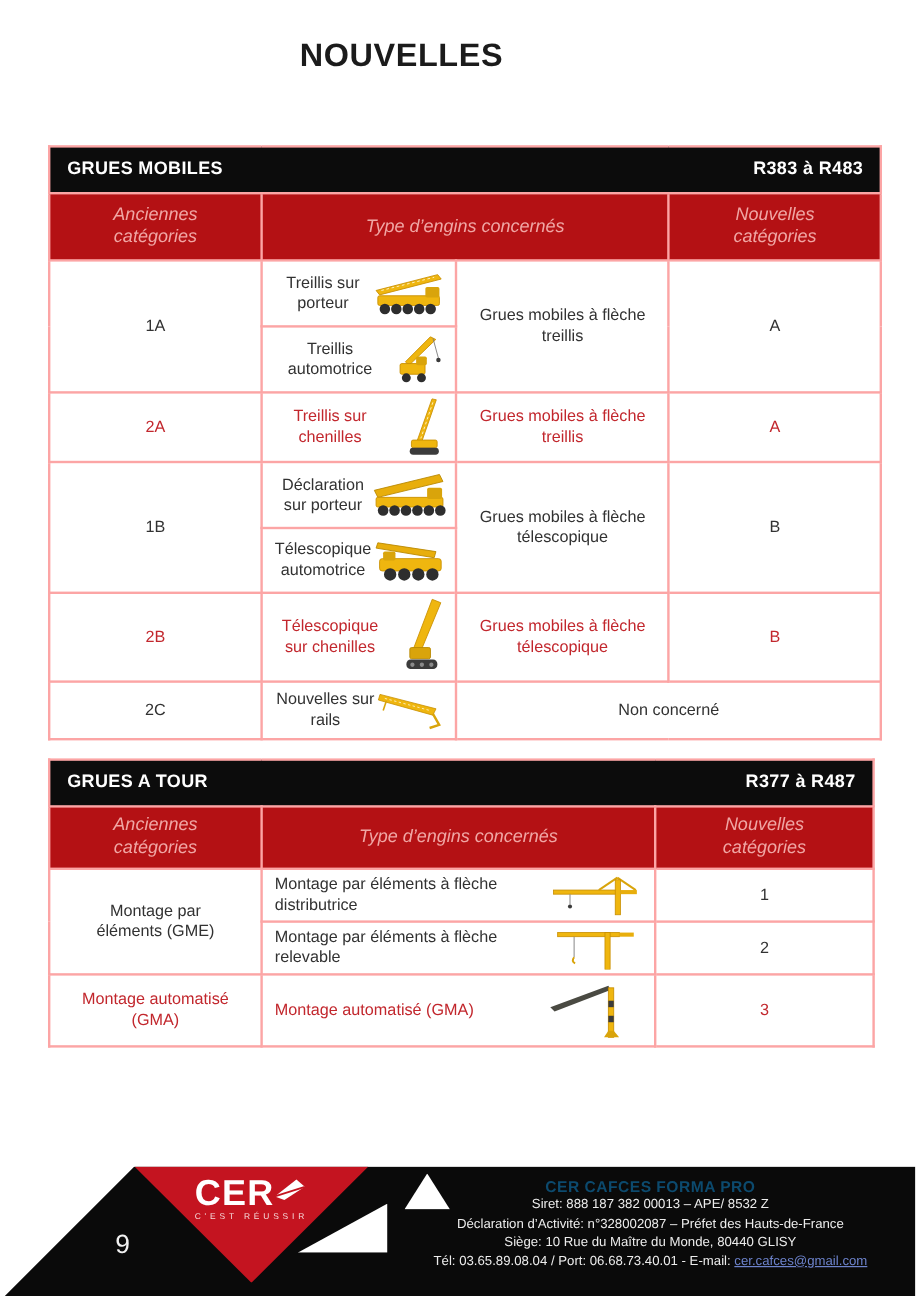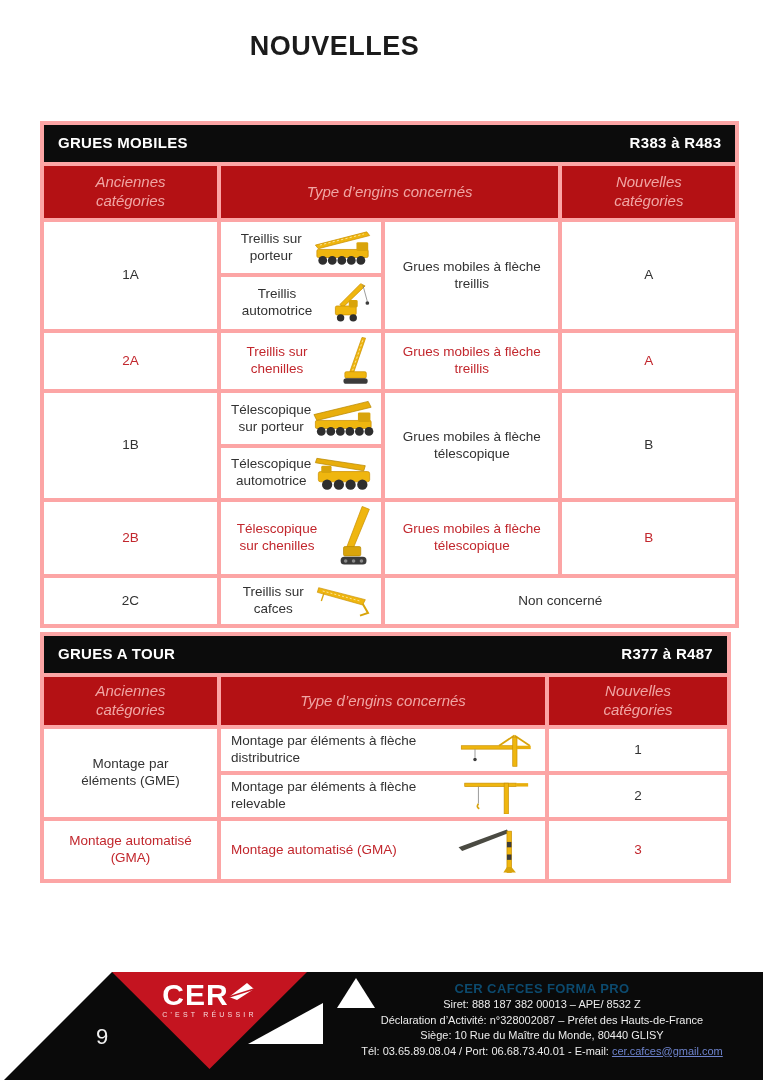--- a/index.html
+++ b/index.html
@@ -11,21 +11,21 @@
   .doc-title{
     position:absolute;top:30px;left:0;width:669px;text-align:center;
     font-weight:800;font-size:27px;line-height:32px;color:#1b1b1b;letter-spacing:.5px;
   }
   
   table.ctable{
     position:absolute;left:40px;border-collapse:collapse;table-layout:fixed;
     background:#fff;
   }
   table.ctable td{
-    border:4px solid #fca5a5;padding:0;vertical-align:middle;
+    border:2px solid #fca5a5;padding:0;vertical-align:middle;
     font-size:13.5px;color:#323232;text-align:center;line-height:1.25;
   }
   td.barcell{background:#0c0c0c;border:2px solid #0c0c0c;}
   .bar{
     height:37px;display:flex;justify-content:space-between;align-items:center;
     padding:0 14px;color:#ffffff;font-weight:bold;font-size:15px;letter-spacing:.3px;
   }
   tr.rhead td{
     background:#b41114;color:#f0a6a4;font-style:italic;font-size:15px;
   }
@@ -153,21 +153,21 @@
       </div>
     </td>
     <td>Grues mobiles à flèche treillis</td>
     <td>A</td>
   </tr>
 
   <tr style="height:55px">
     <td rowspan="2">1B</td>
     <td>
       <div class="typecell">
-        <span class="tlabel">Télescopique sur porteur</span>
+        <span class="tlabel">Déclaration sur porteur</span>
         <svg class="cimg" width="66" height="42" viewBox="0 0 90 56">
           <polygon points="4,22 78,4 82,12 8,30" fill="#e8ae0c" stroke="#b88800" stroke-width="1"></polygon>
           <rect x="6" y="30" width="76" height="11" rx="2" fill="#efb60f" stroke="#c98f00" stroke-width="1"></rect>
           <rect x="64" y="19" width="17" height="13" rx="2" fill="#d9a40b"></rect>
           <circle cx="14" cy="45" r="6" fill="#2e2e2e"></circle>
               <circle cx="27" cy="45" r="6" fill="#2e2e2e"></circle>
           <circle cx="40" cy="45" r="6" fill="#2e2e2e"></circle>
               <circle cx="53" cy="45" r="6" fill="#2e2e2e"></circle>
           <circle cx="66" cy="45" r="6" fill="#2e2e2e"></circle>
               <circle cx="79" cy="45" r="6" fill="#2e2e2e"></circle>
@@ -210,21 +210,21 @@
       </div>
     </td>
     <td>Grues mobiles à flèche télescopique</td>
     <td>B</td>
   </tr>
 
   <tr style="height:46px">
     <td>2C</td>
     <td>
       <div class="typecell">
-        <span class="tlabel">Treillis sur cafces</span>
+        <span class="tlabel">Nouvelles sur rails</span>
         <svg class="cimg" width="62" height="40" viewBox="0 0 90 60">
           <polygon points="4,10 74,28 70,36 2,17" fill="#efb60f" stroke="#c98f00" stroke-width="1"></polygon>
           <path d="M10 15 L66 30" stroke="#fff6d8" stroke-width="1" stroke-dasharray="3 3" fill="none"></path>
           <polyline points="70,34 78,48 66,52" fill="none" stroke="#d9a40b" stroke-width="3"></polyline>
           <line x1="12" y1="18" x2="8" y2="30" stroke="#d9a40b" stroke-width="2"></line>
         </svg>
       </div>
     </td>
     <td colspan="2">Non concerné</td>
   </tr>

